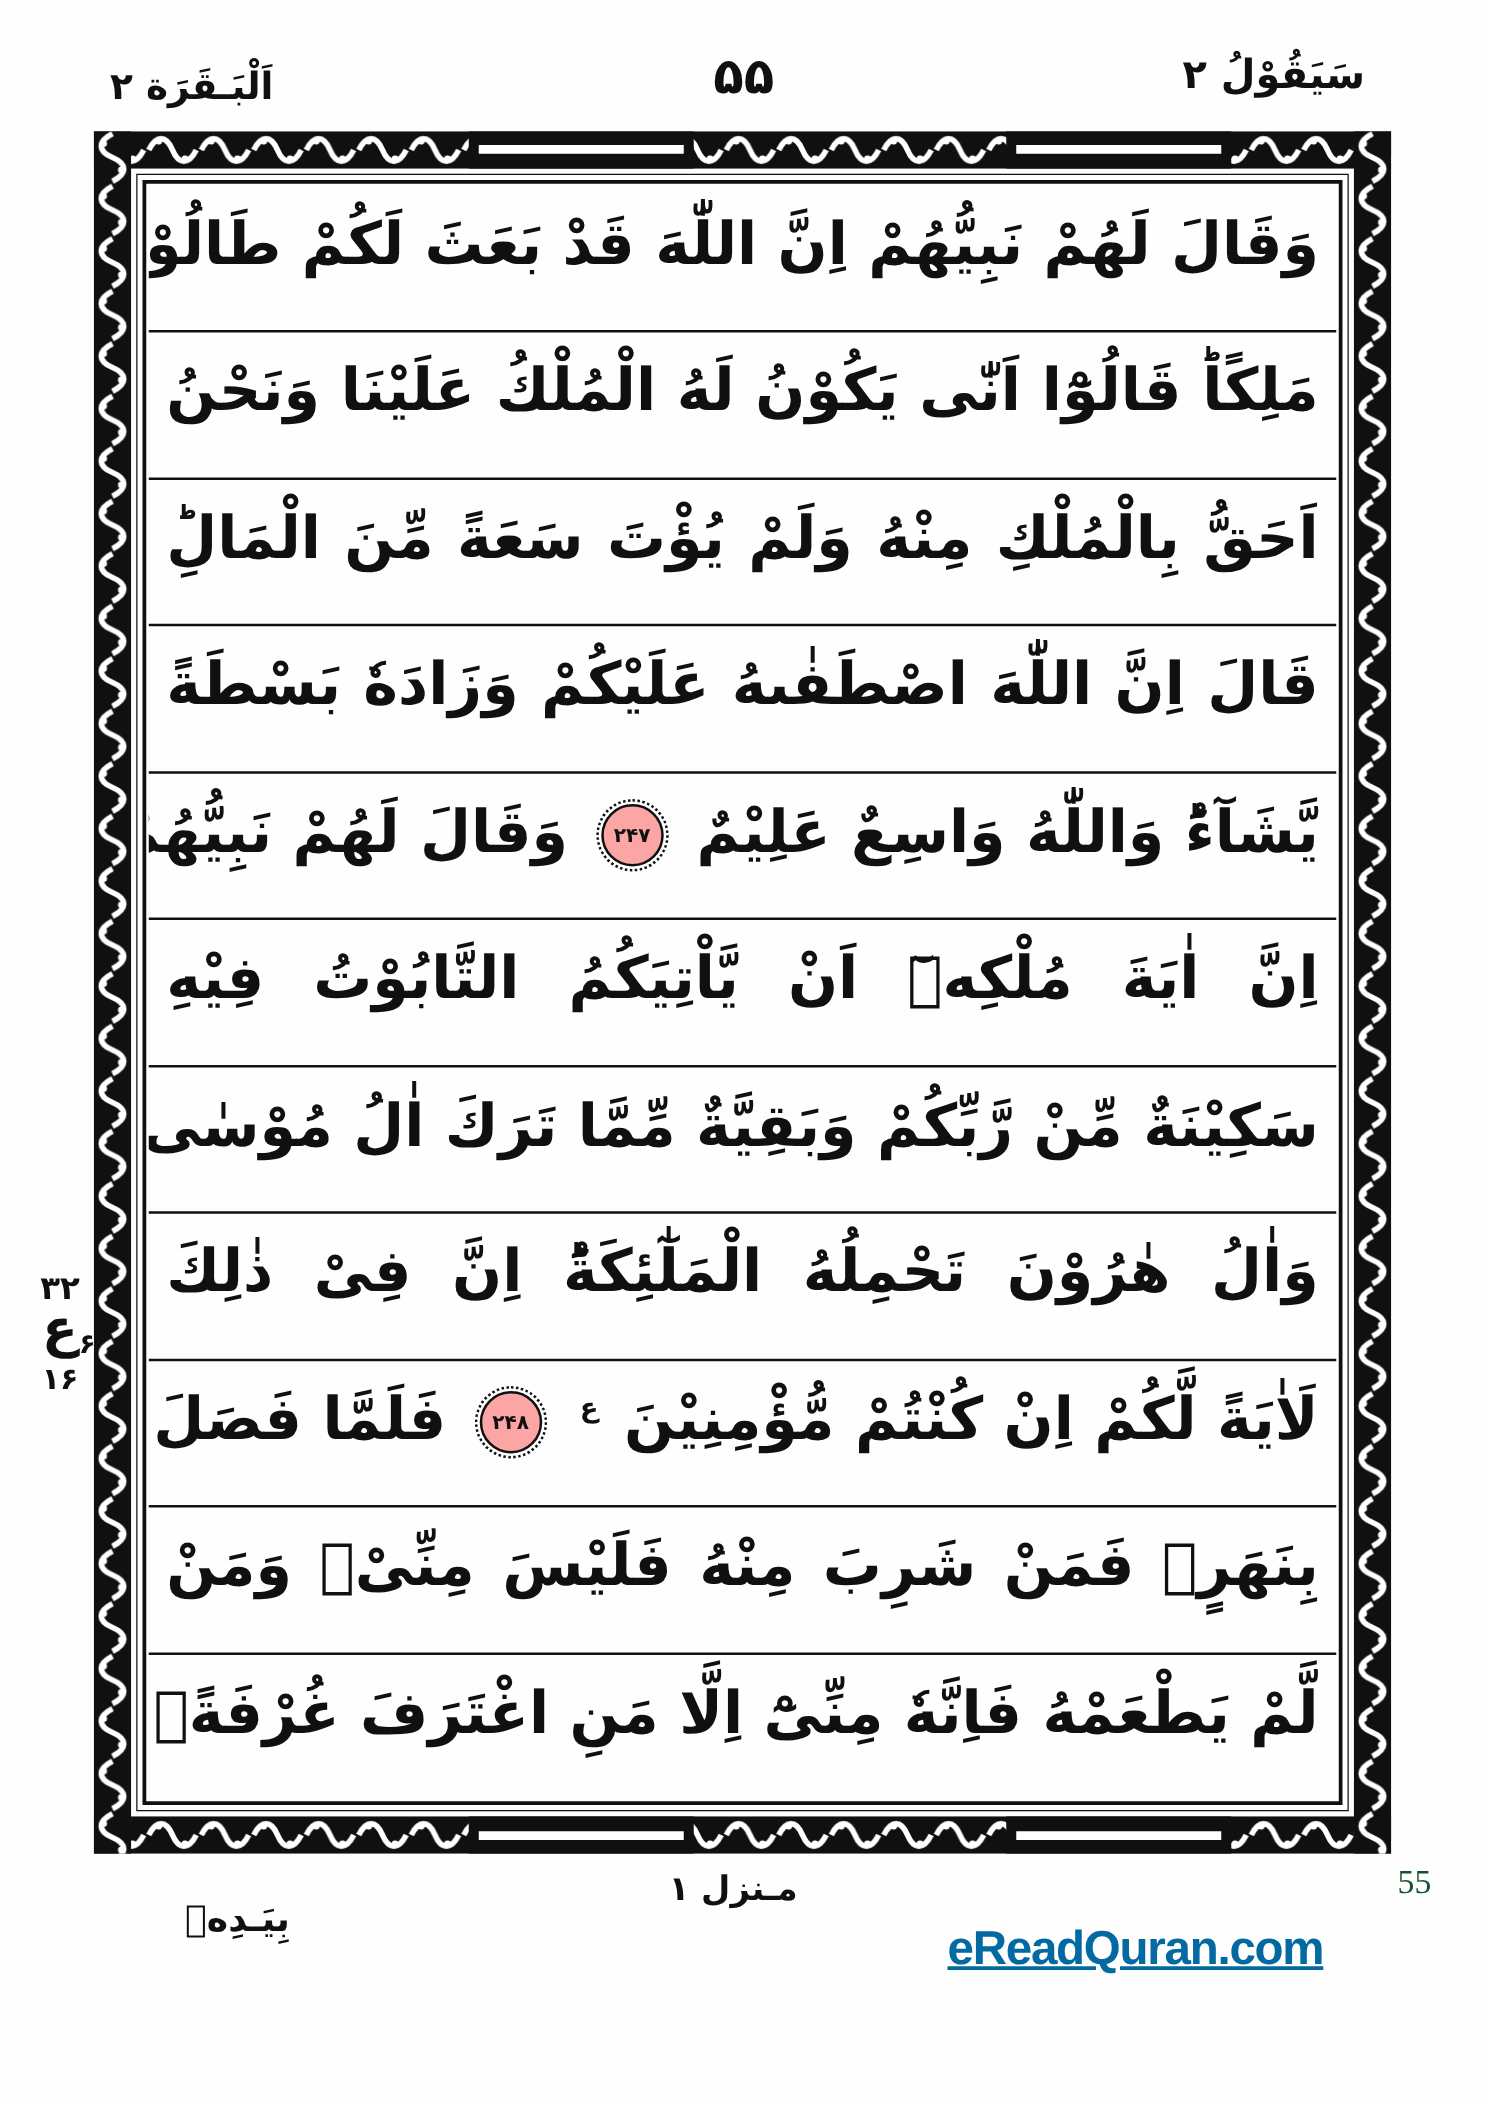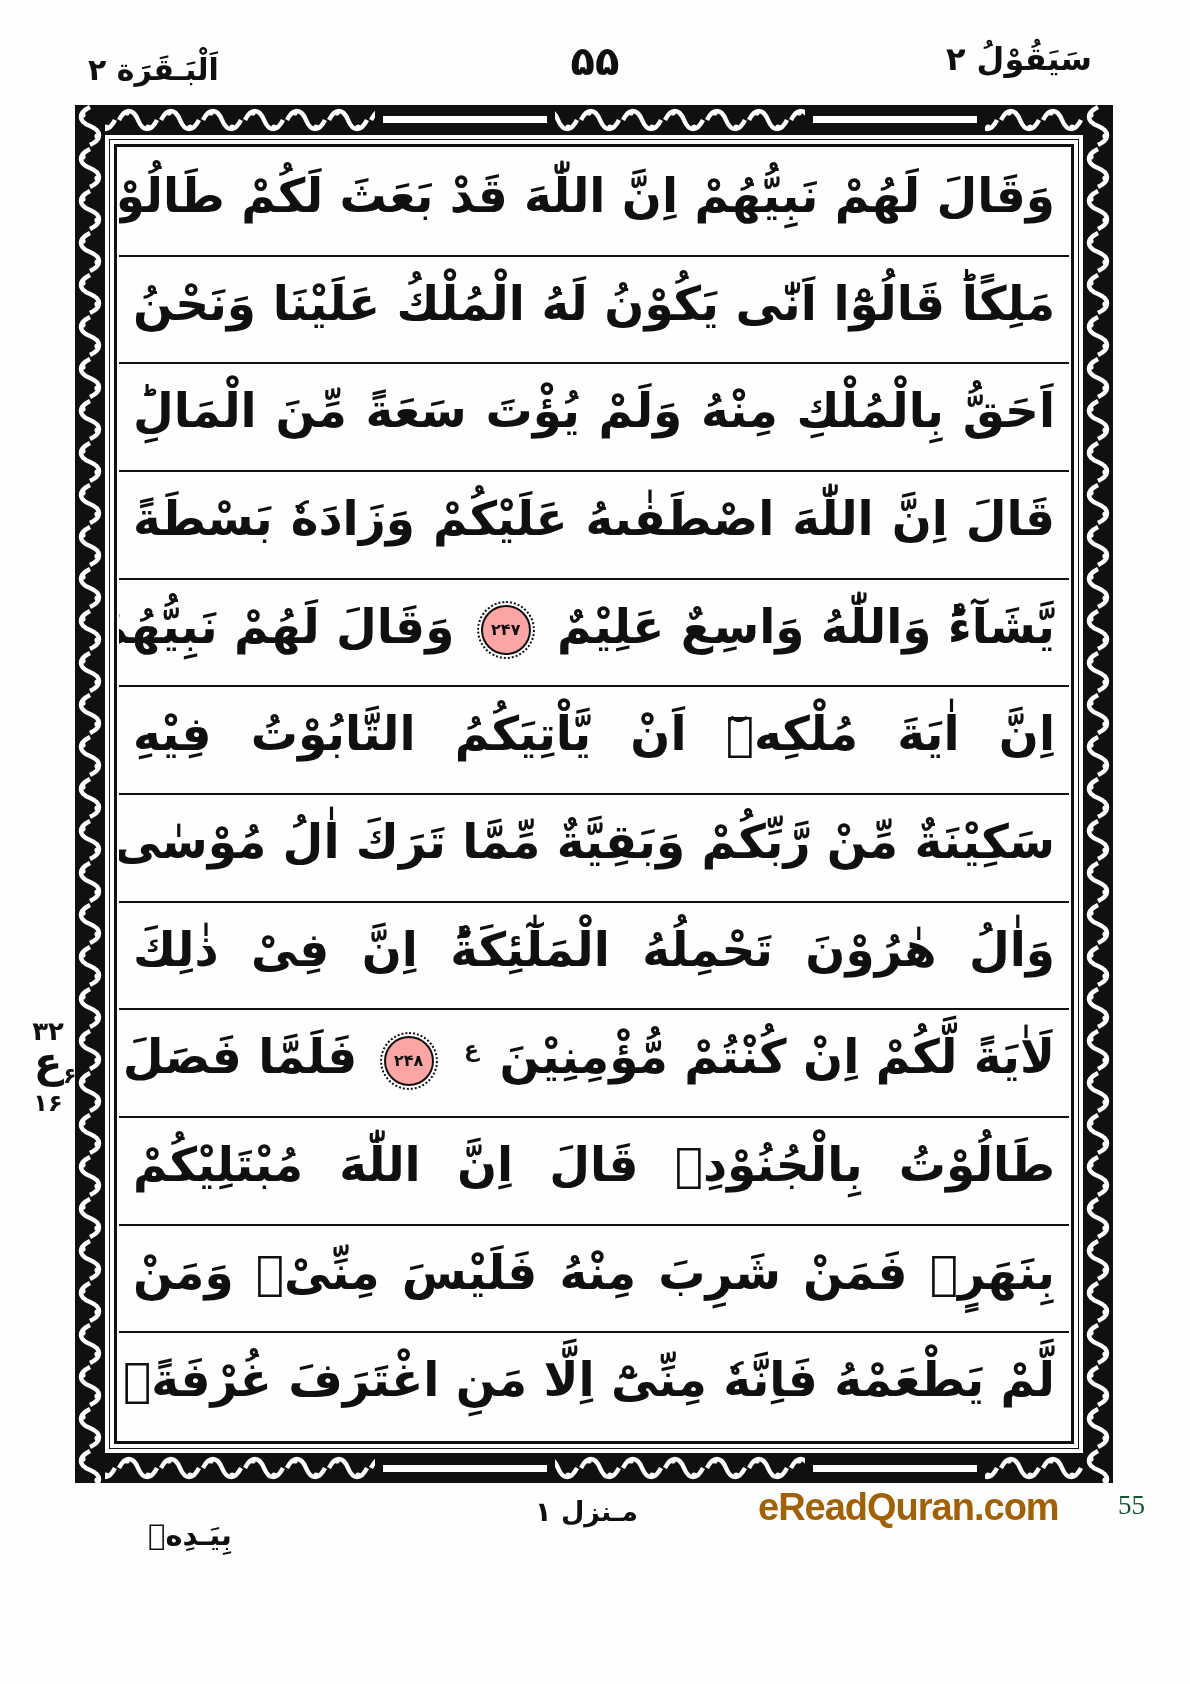--- a/index.html
+++ b/index.html
@@ -42,22 +42,22 @@
                  font-weight:bold;direction:rtl;}
   .mm-top{font-size:26px;line-height:1;}
   .mm-ain{font-size:42px;line-height:0.9;position:relative;display:inline-block;}
   .mm-mid{position:absolute;right:-14px;bottom:-4px;font-size:22px;}
   .mm-bottom{font-size:24px;line-height:1.1;margin-top:8px;text-align:center;}
 
   
   .footer-item{position:absolute;direction:rtl;white-space:nowrap;}
   .catchword{left:148px;top:1518px;font-size:29px;font-weight:bold;text-align:center;}
   .manzil{left:535px;top:1496px;font-size:27px;font-weight:bold;}
-  .brand{left:758px;top:1486px;font-size:38px;font-weight:bold;direction:ltr;
-         font-family:"Liberation Sans",sans-serif;letter-spacing:-1px;color:#a16207;}
+  .brand{left:758px;top:1538px;font-size:38px;font-weight:bold;direction:ltr;
+         font-family:"Liberation Sans",sans-serif;letter-spacing:-1px;color:#0369a1;text-decoration:underline;}
   .page-num{left:1118px;top:1490px;font-size:27px;direction:ltr;
             font-family:"Liberation Serif",serif;color:#14532d;}
 </style>
 </head>
 <body>
 
 <div class="page">
 
   <div class="hdr hdr-left">اَلْبَـقَرَة ٢</div>
   <div class="hdr hdr-center">۵۵</div>
@@ -131,21 +131,20 @@
         <div class="text-row"><span>قَالَ اِنَّ اللّٰهَ اصْطَفٰىهُ عَلَيْكُمْ وَزَادَهٗ بَسْطَةً</span></div>
         <div class="text-row"><span>يَّشَآءُؕ وَاللّٰهُ وَاسِعٌ عَلِيْمٌ</span> <span class="aya-marker">
             <span class="aya-num">۲۴۷</span>
           </span> <span>وَقَالَ لَهُمْ نَبِيُّهُمْ</span></div>
         <div class="text-row"><span>اِنَّ اٰيَةَ مُلْكِهٖٓ اَنْ يَّاْتِيَكُمُ التَّابُوْتُ فِيْهِ</span></div>
         <div class="text-row"><span>سَكِيْنَةٌ مِّنْ رَّبِّكُمْ وَبَقِيَّةٌ مِّمَّا تَرَكَ اٰلُ مُوْسٰى</span></div>
         <div class="text-row"><span>وَاٰلُ هٰرُوْنَ تَحْمِلُهُ الْمَلٰٓئِكَةُؕ اِنَّ فِىْ ذٰلِكَ</span></div>
         <div class="text-row"><span>لَاٰيَةً لَّكُمْ اِنْ كُنْتُمْ مُّؤْمِنِيْنَ</span> <span class="ruku-sup">ع</span> <span class="aya-marker">
             <span class="aya-num">۲۴۸</span>
           </span> <span>فَلَمَّا فَصَلَ</span></div>
-        <div class="text-row"><span>طَالُوْتُ بِالْجُنُوْدِۙ قَالَ اِنَّ اللّٰهَ مُبْتَلِيْكُمْ</span></div>
         <div class="text-row"><span>بِنَهَرٍۚ فَمَنْ شَرِبَ مِنْهُ فَلَيْسَ مِنِّىْۚ وَمَنْ</span></div>
         <div class="text-row"><span>لَّمْ يَطْعَمْهُ فَاِنَّهٗ مِنِّىْٓ اِلَّا مَنِ اغْتَرَفَ غُرْفَةًۢ</span></div>
       </div>
   </div>
 
   <div class="margin-marker">
     <div class="mm-top">۳۲</div>
     <div>
       <span class="mm-ain">
         <span>ع</span>

